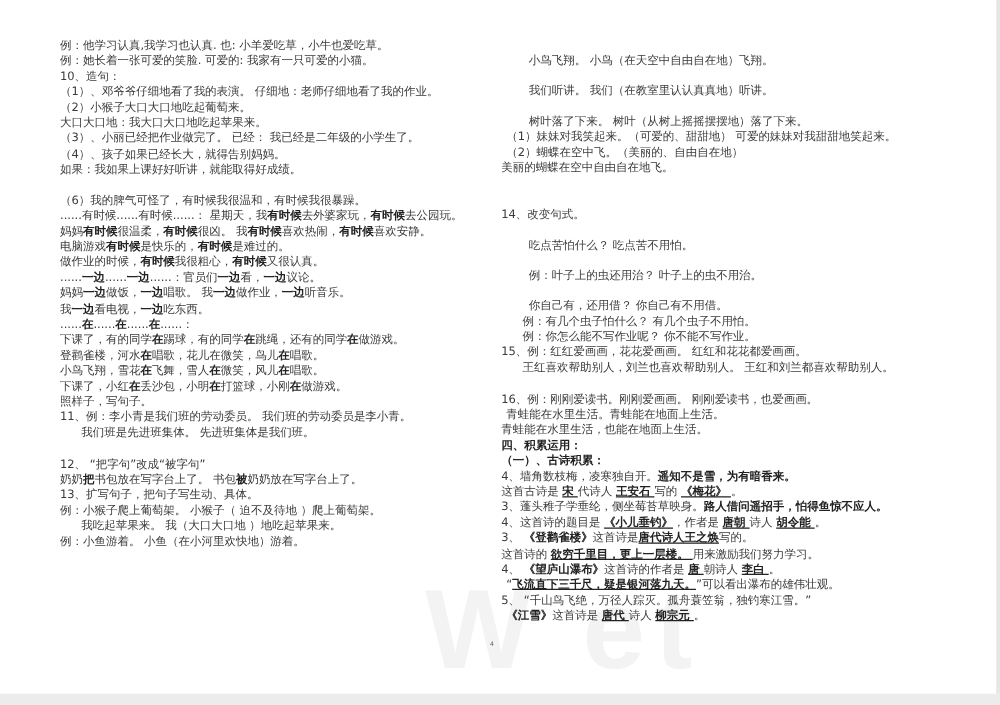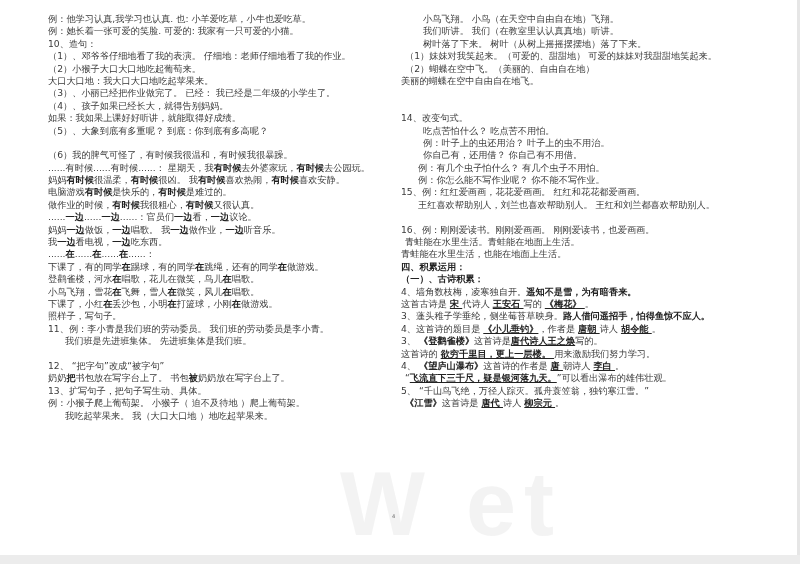--- a/index.html
+++ b/index.html
@@ -14,32 +14,32 @@
       position: absolute; left: 0; top: 0;
       width: 797px; height: 555px;
       background: #ffffff;
       border-right: 3px solid #e6e6e6;
     }
     .bottom-strip {
       position: absolute; left: 0; top: 555px; width: 800px; height: 9px;
       background: #ececec;
     }
     .col {
-      position: absolute; top: 13px;
+      position: absolute; top: 31px;
       font-size: 9.2px; line-height: 12.4px;
     }
     .col.left { left: 48px; width: 350px; }
     .col.right { left: 401px; width: 390px; }
     .line { white-space: nowrap; height: 12.4px; }
     .gap { height: 12.4px; }
     .b { font-weight: bold; color: #222; }
     .u { text-decoration: underline; font-weight: bold; color: #222; }
     .ind1 { padding-left: 4px; }
     .ind2 { padding-left: 17px; }
-    .ind3 { padding-left: 22px; }
+    .ind3 { padding-left: 22px; margin-top: 12px; }
     .page-num {
       position: absolute; left: 392px; top: 513px;
       font-size: 5px; color: #666;
     }
     .watermark {
       position: absolute; left: 340px; top: 412px;
       font-size: 90px; font-weight: bold; letter-spacing: 8px;
       color: rgba(200,200,200,0.22);
       font-family: Liberation Sans, sans-serif;
       pointer-events: none;
@@ -54,21 +54,20 @@
   <div class="col left">
       <div class="line"><span>例：他学习认真,我学习也认真.   也: 小羊爱吃草，小牛也爱吃草。</span></div>
       <div class="line"><span>例：她长着一张可爱的笑脸.   可爱的: 我家有一只可爱的小猫。</span></div>
       <div class="line"><span>10、造句：</span></div>
       <div class="line"><span>（1）、邓爷爷仔细地看了我的表演。    仔细地：老师仔细地看了我的作业。</span></div>
       <div class="line"><span>（2）小猴子大口大口地吃起葡萄来。</span></div>
       <div class="line"><span>大口大口地：我大口大口地吃起苹果来。</span></div>
       <div class="line"><span>（3）、小丽已经把作业做完了。        已经： 我已经是二年级的小学生了。</span></div>
       <div class="line"><span>（4）、孩子如果已经长大，就得告别妈妈。</span></div>
       <div class="line"><span>如果：我如果上课好好听讲，就能取得好成绩。</span></div>
-      <div class="line"><span>（5）、大象到底有多重呢？     到底：你到底有多高呢？</span></div>
       <div class="gap"></div>
       <div class="line"><span>（6）我的脾气可怪了，有时候我很温和，有时候我很暴躁。</span></div>
       <div class="line"><span>......有时候......有时候......：   星期天，我</span><span class="b">有时候</span><span>去外婆家玩，</span><span class="b">有时候</span><span>去公园玩。</span></div>
       <div class="line"><span>妈妈</span><span class="b">有时候</span><span>很温柔，</span><span class="b">有时候</span><span>很凶。      我</span><span class="b">有时候</span><span>喜欢热闹，</span><span class="b">有时候</span><span>喜欢安静。</span></div>
       <div class="line"><span>电脑游戏</span><span class="b">有时候</span><span>是快乐的，</span><span class="b">有时候</span><span>是难过的。</span></div>
       <div class="line"><span>做作业的时候，</span><span class="b">有时候</span><span>我很粗心，</span><span class="b">有时候</span><span>又很认真。</span></div>
       <div class="line"><span>......</span><span class="b">一边</span><span>......</span><span class="b">一边</span><span>......：官员们</span><span class="b">一边</span><span>看，</span><span class="b">一边</span><span>议论。</span></div>
       <div class="line"><span>妈妈</span><span class="b">一边</span><span>做饭，</span><span class="b">一边</span><span>唱歌。     我</span><span class="b">一边</span><span>做作业，</span><span class="b">一边</span><span>听音乐。</span></div>
       <div class="line"><span>我</span><span class="b">一边</span><span>看电视，</span><span class="b">一边</span><span>吃东西。</span></div>
       <div class="line"><span>......</span><span class="b">在</span><span>......</span><span class="b">在</span><span>......</span><span class="b">在</span><span>......：</span></div>
@@ -78,20 +77,21 @@
       <div class="line"><span>下课了，小红</span><span class="b">在</span><span>丢沙包，小明</span><span class="b">在</span><span>打篮球，小刚</span><span class="b">在</span><span>做游戏。</span></div>
       <div class="line"><span>照样子，写句子。</span></div>
       <div class="line"><span>11、例：李小青是我们班的劳动委员。    我们班的劳动委员是李小青。</span></div>
       <div class="line ind2"><span>我们班是先进班集体。        先进班集体是我们班。</span></div>
       <div class="gap"></div>
       <div class="line"><span>12、 “把字句”改成“被字句”</span></div>
       <div class="line"><span>奶奶</span><span class="b">把</span><span>书包放在写字台上了。    书包</span><span class="b">被</span><span>奶奶放在写字台上了。</span></div>
       <div class="line"><span>13、扩写句子，把句子写生动、具体。</span></div>
       <div class="line"><span>例：小猴子爬上葡萄架。    小猴子（ 迫不及待地 ）爬上葡萄架。</span></div>
       <div class="line ind2"><span>我吃起苹果来。      我（大口大口地 ）地吃起苹果来。</span></div>
+      <div class="line"><span>例：小鱼游着。     小鱼（在小河里欢快地）游着。</span></div>
     </div>
   <div class="col right">
       <div class="line ind3"><span>小鸟飞翔。      小鸟（在天空中自由自在地）飞翔。</span></div>
       <div class="line ind3"><span>我们听讲。      我们（在教室里认认真真地）听讲。</span></div>
       <div class="line ind3"><span>树叶落了下来。 树叶（从树上摇摇摆摆地）落了下来。</span></div>
       <div class="line ind1"><span>（1）妹妹对我笑起来。（可爱的、甜甜地）   可爱的妹妹对我甜甜地笑起来。</span></div>
       <div class="line ind1"><span>（2）蝴蝶在空中飞。（美丽的、自由自在地）</span></div>
       <div class="line"><span>美丽的蝴蝶在空中自由自在地飞。</span></div>
       <div class="gap"></div>
       <div class="gap"></div>

